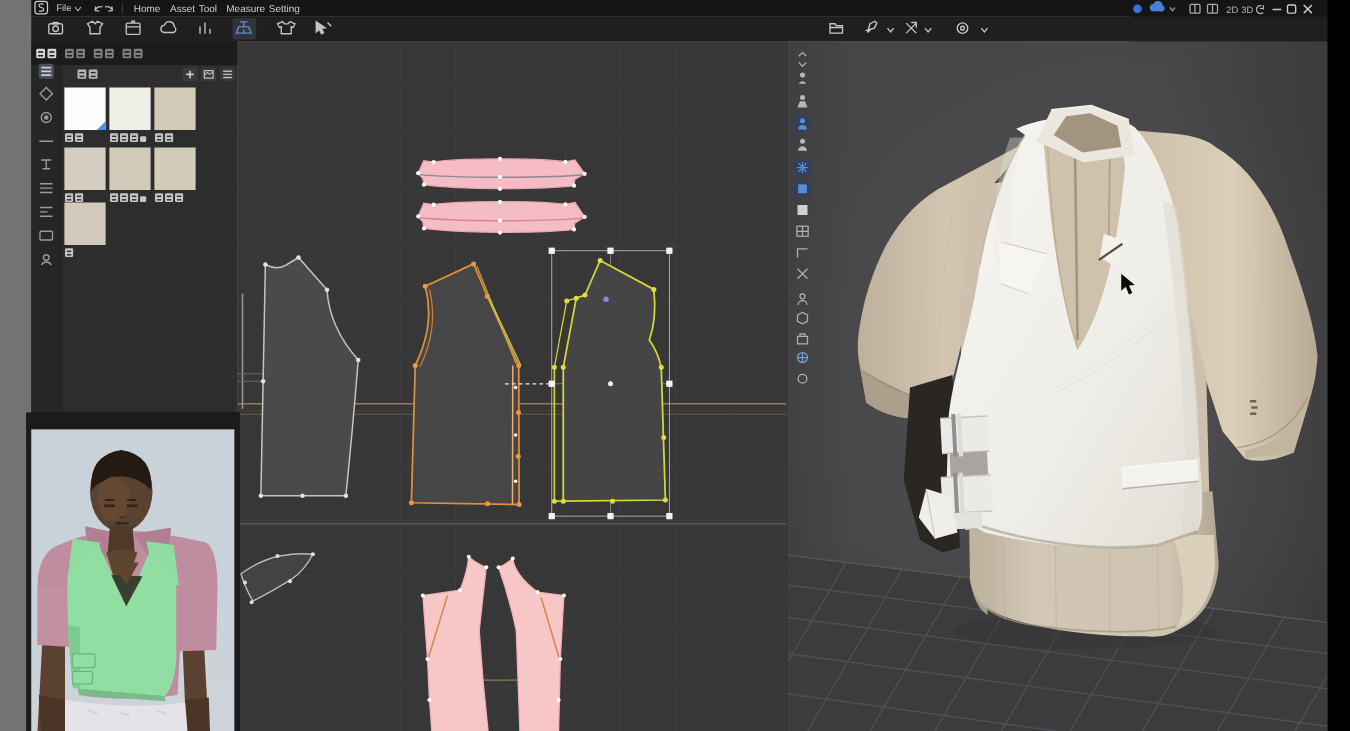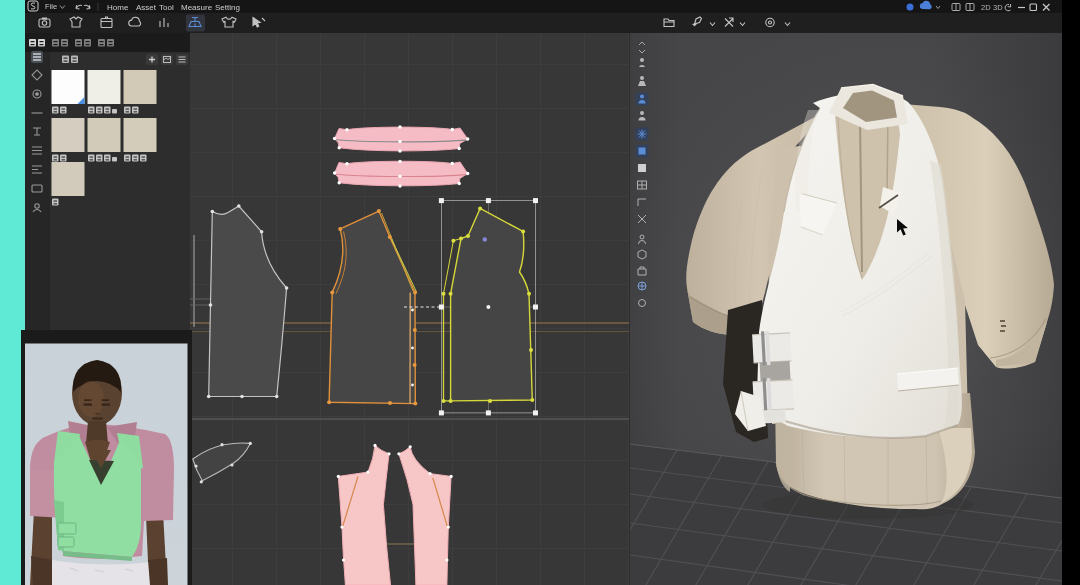--- a/index.html
+++ b/index.html
@@ -1,16 +1,16 @@
 <!DOCTYPE html>
 <html><head><meta charset="utf-8">
 <style>
 html,body{margin:0;padding:0;background:#000;width:1080px;height:585px;overflow:hidden;
  font-family:"Liberation Sans",sans-serif;}
-#stage{position:absolute;left:0;top:0;width:856px;height:585px;background:#5eead4;padding-left:48px;}
+#stage{position:absolute;left:0;top:0;width:856px;height:585px;background:#737373;padding-left:48px;}
 .abs{position:absolute;}
 #menubar{left:25px;top:0;width:1037px;height:13px;background:#151515;}
 #toolbar{left:25px;top:13px;width:1037px;height:20px;background:#1f1f20;}
 #leftpanel{left:25px;top:33px;width:165px;height:552px;background:#2d2d2d;}
 #tabsrow{left:25px;top:33px;width:165px;height:19px;background:#1b1b1b;}
 #iconstrip{left:25px;top:52px;width:25px;height:280px;background:#262626;}
 #view2d{left:190px;top:33px;width:440px;height:552px;background:#373737;}
 #gridd{left:0;top:0;width:440px;height:552px;
  background-image:linear-gradient(#3d3d3d 1px,transparent 1px),linear-gradient(90deg,#3d3d3d 1px,transparent 1px);
  background-size:44px 44px;background-position:-2px -13px;}

